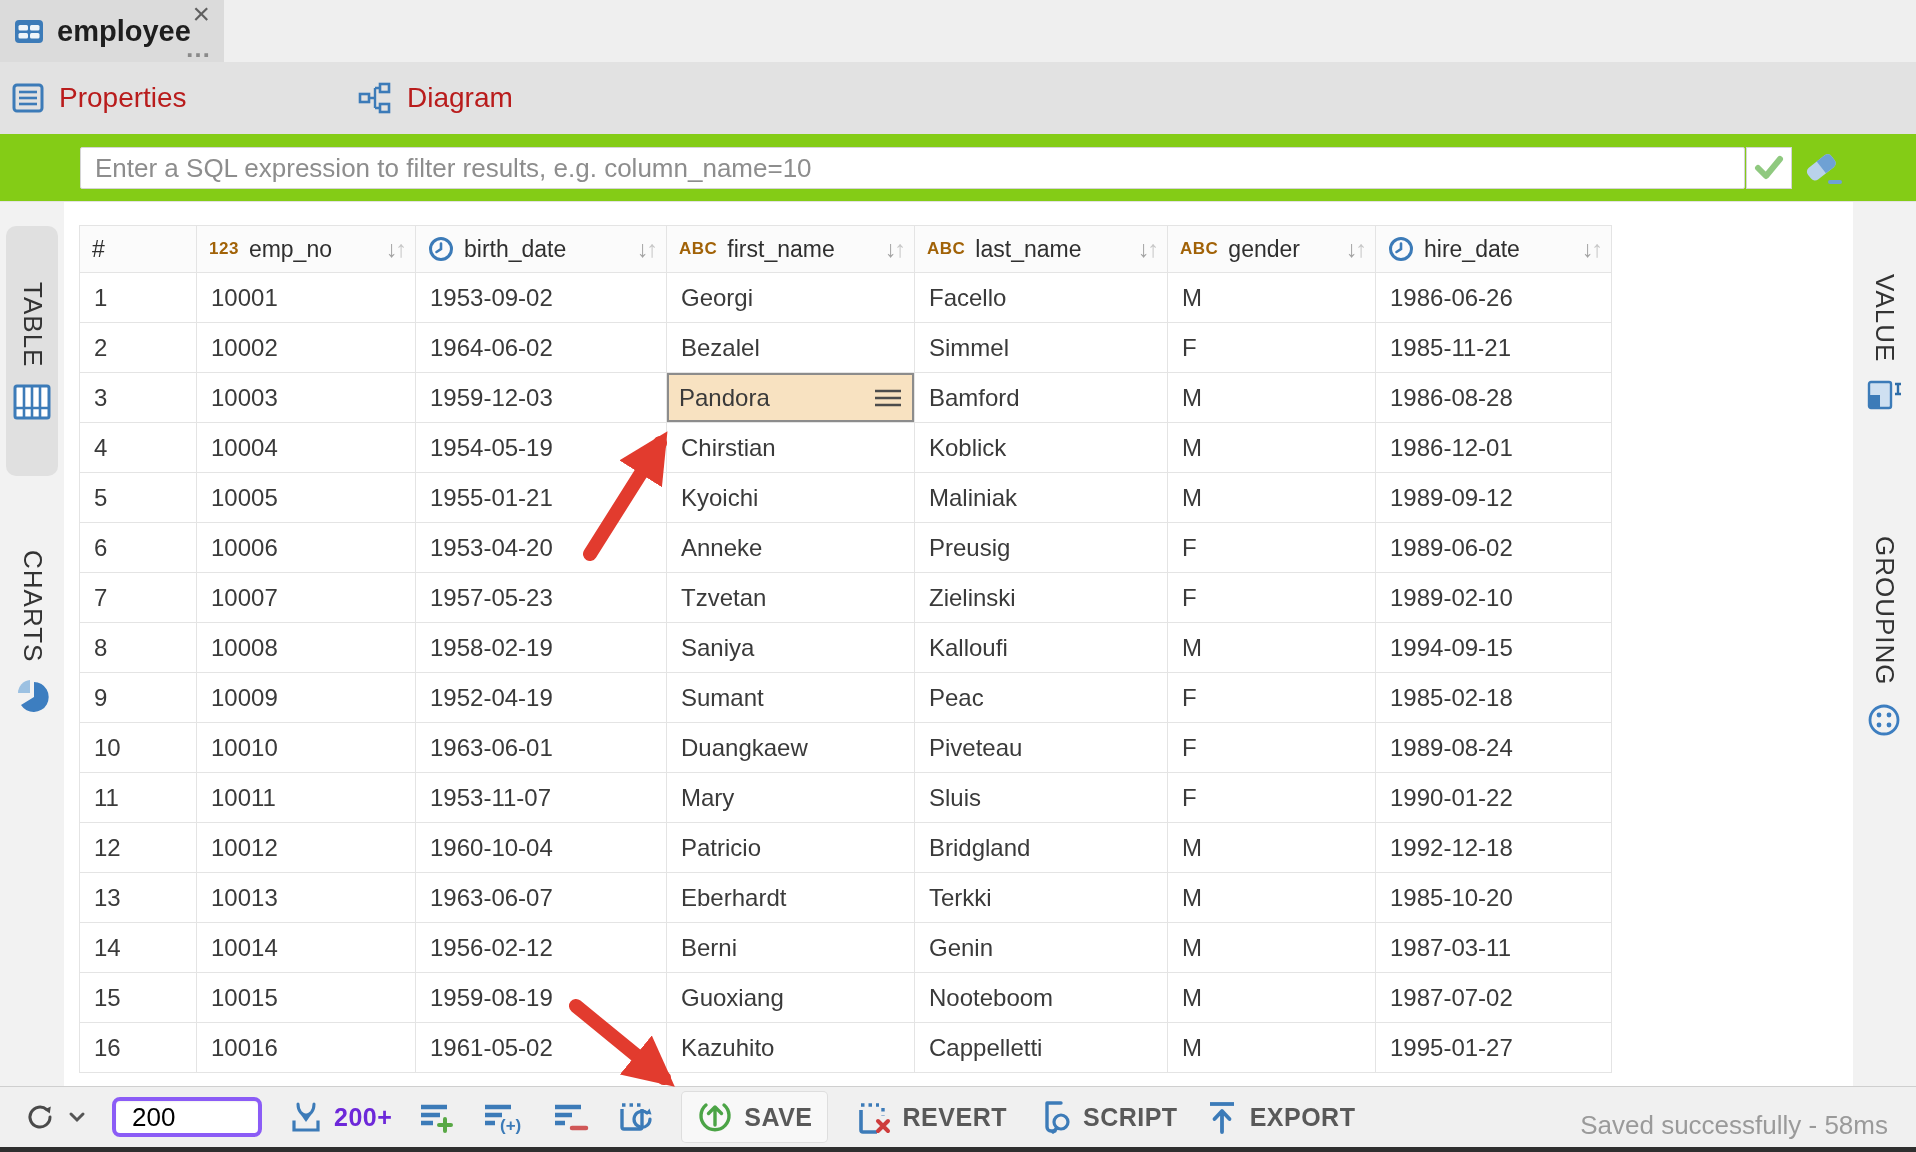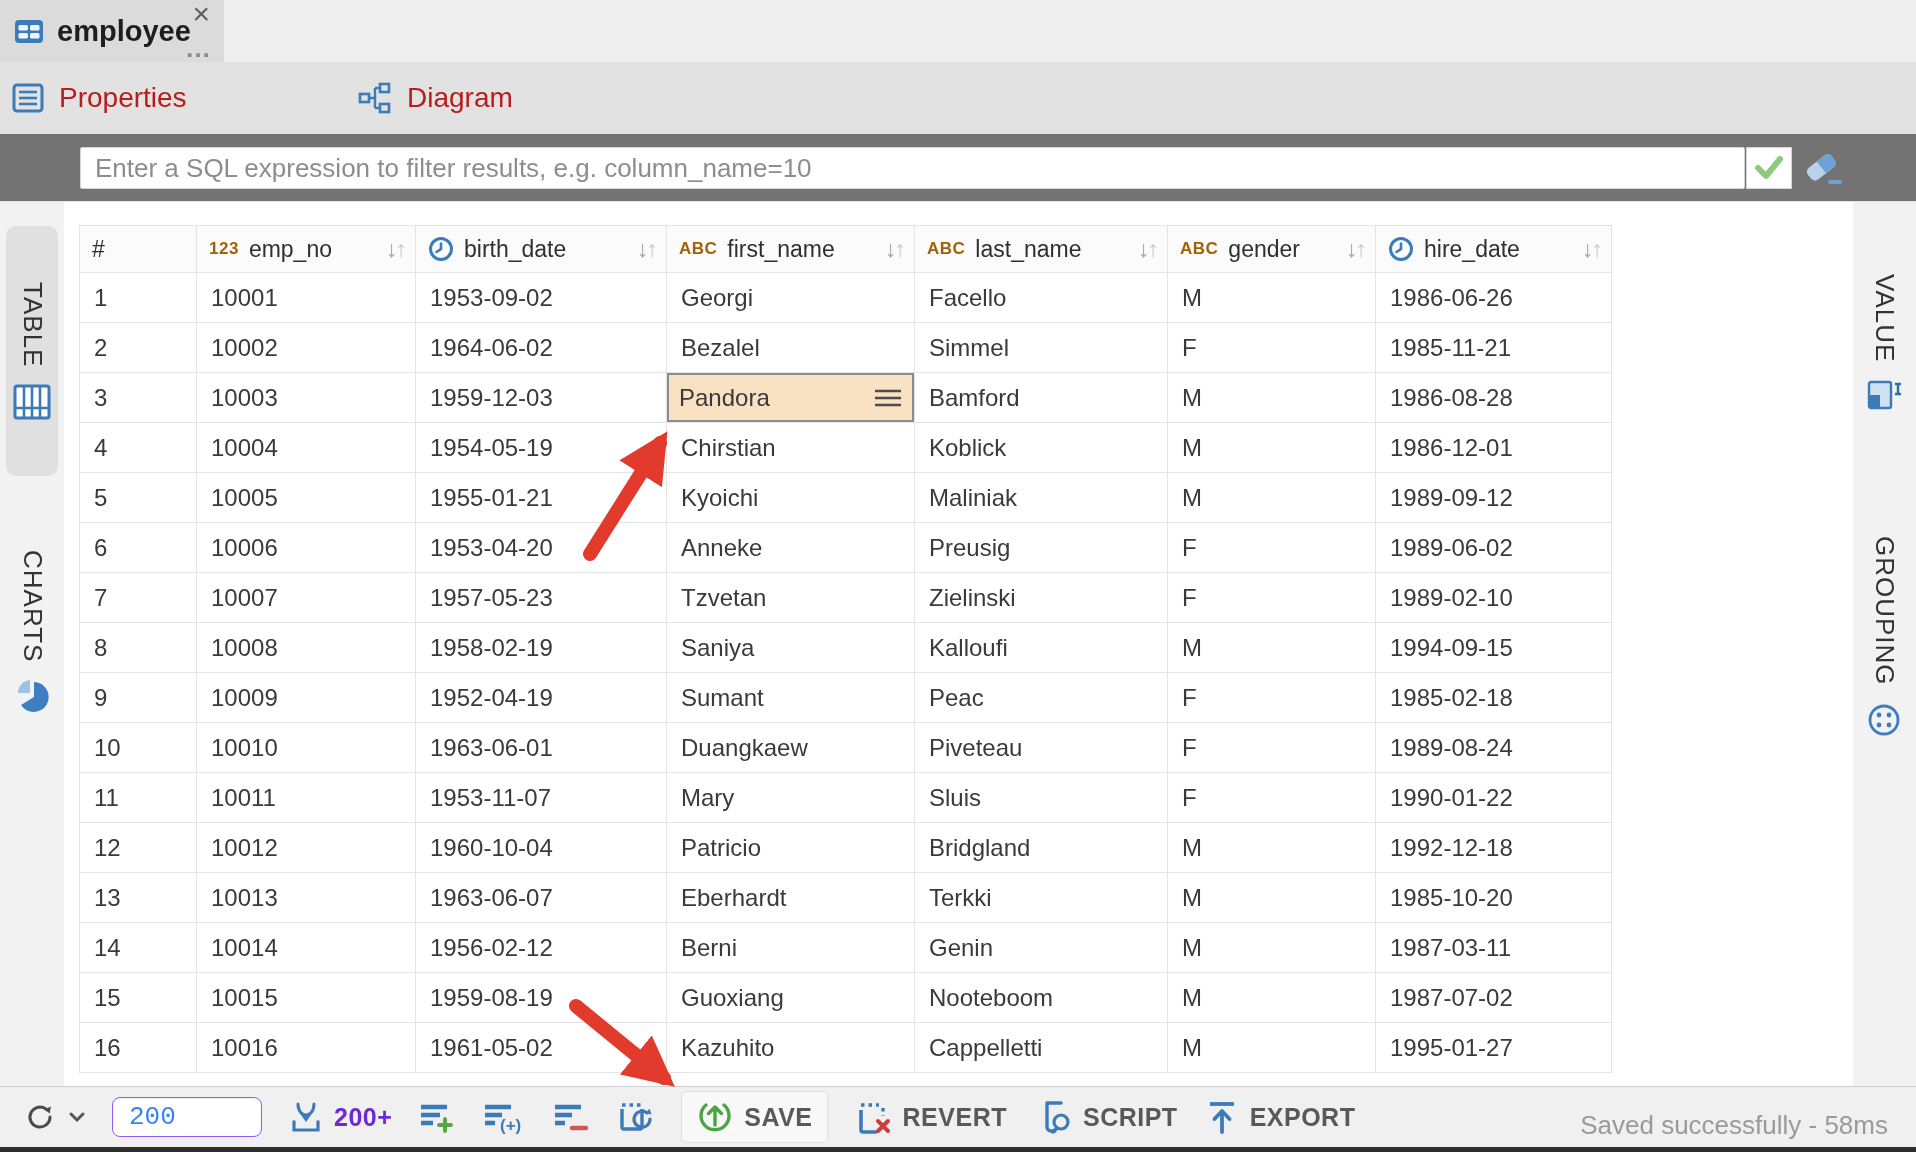--- a/index.html
+++ b/index.html
@@ -21,21 +21,21 @@
   
   .subtabs { position:absolute; left:0; top:62px; width:100%; height:72px; background:#e2e2e2; }
   .vtab { position:absolute; top:0; height:72px; display:flex; align-items:center; gap:15px;
           font-size:28px; color:#b91c1c; }
   .vtab-props   { left:0;   width:200px; padding-left:12px; }
   .vtab-data    { left:200px; width:140px; padding-left:18px; background:#ffffff;
                   border-top:6px solid #d7373f; font-weight:bold; }
   .vtab-diagram { left:346px; width:190px; padding-left:12px; }
 
   
-  .filterbar { position:absolute; left:0; top:134px; width:100%; height:68px; background:#737373;
+  .filterbar { position:absolute; left:0; top:134px; width:100%; height:68px; background:#84cc16;
                border-bottom:1px solid #e3e3e3; }
   .filter-input { position:absolute; left:80px; top:13px; width:1665px; height:42px;
                   border:1px solid #d4d4d4; border-radius:2px; background:#ffffff;
                   font-size:26px; color:#333; padding:0 14px; outline:none;
                   font-family:"Liberation Sans", sans-serif; }
   .filter-input::placeholder { color:#8d8d8d; }
   .filter-ok { position:absolute; left:1746px; top:13px; width:46px; height:42px; background:#ffffff;
                border:1px solid #d4d4d4; display:flex; align-items:center; justify-content:center; }
   .filter-eraser { position:absolute; left:1802px; top:18px; width:42px; height:34px;
                    display:flex; align-items:center; justify-content:center; }
@@ -65,23 +65,23 @@
   .sort { margin-left:auto; font-size:23px; letter-spacing:-2px; padding-right:2px; }
   .sort .dn { color:#a3a3a3; } .sort .up { color:#c7c7c7; }
   td.sel { background:#f8e2c1; box-shadow:inset 0 0 0 2px #8c8c8c; padding:0 10px 0 12px;margin-top:32px; }
   .selwrap { display:flex; align-items:center; justify-content:space-between; width:100%; }
 
   
   .toolbar { position:absolute; left:0; top:1086px; width:100%; height:61px; background:#f0f0f0;
              border-top:1px solid #cfcfcf; display:flex; align-items:center; padding:0 22px; gap:26px; }
   .tool-group { display:flex; align-items:center; gap:10px; }
   .tool-label { font-size:25px; font-weight:bold; color:#595959; letter-spacing:0.5px; }
-  .fetch-input { width:150px; height:40px; border:1px solid #8b5cf6; border-radius:8px; background:#fff;
-                 font-size:26px; color:#3b82f6; padding:0 16px; outline:none;
-                 box-shadow:inset 0 1px 2px rgba(0,0,0,0.06); font-family:Liberation Mono, monospace; }
+  .fetch-input { width:150px; height:40px; border:4px solid #8b5cf6; border-radius:8px; background:#fff;
+                 font-size:26px; color:#000000; padding:0 16px; outline:none;
+                 box-shadow:inset 0 1px 2px rgba(0,0,0,0.06); font-family:Liberation Sans, sans-serif; }
   .save-group { background:#f8f8f8; border-radius:4px; padding:6px 14px; box-shadow:0 0 0 1px #dedede; }
   .tb-spacer { flex:1; }
   .status-text { font-size:26px; color:#9a9a9a; padding-right:6px;margin-top:17px; }
   .bottom-edge { position:absolute; left:0; top:1147px; width:100%; height:5px; background:#2f2f2f; }
 
   
   .arrows { position:absolute; left:0; top:0; width:1916px; height:1152px; pointer-events:none; z-index:60; }
 
   .ico { flex:0 0 auto; display:inline-block; }
 </style>

